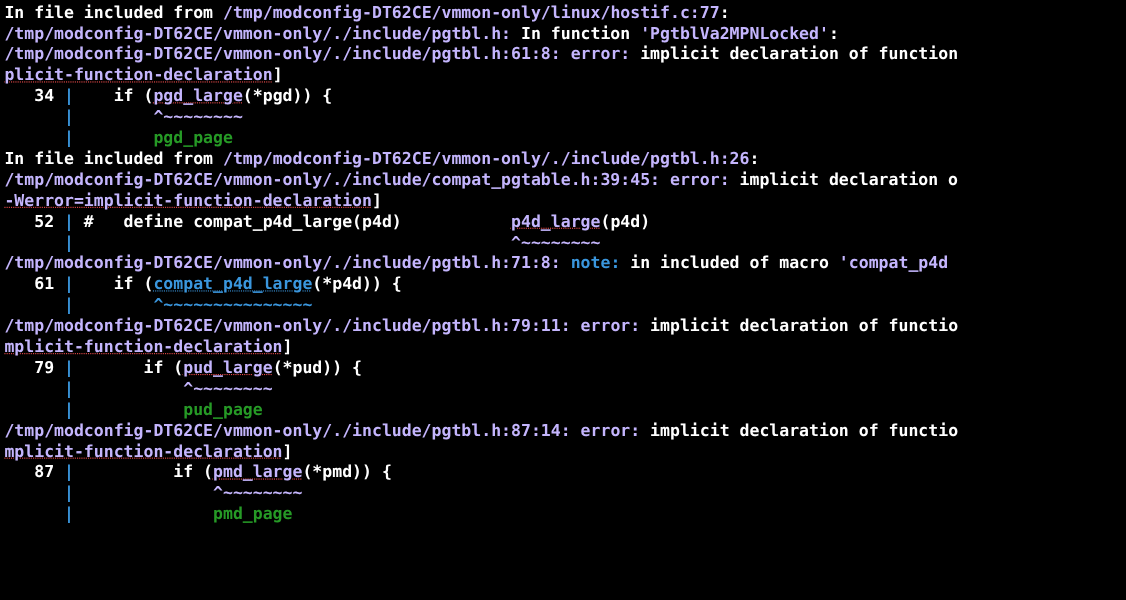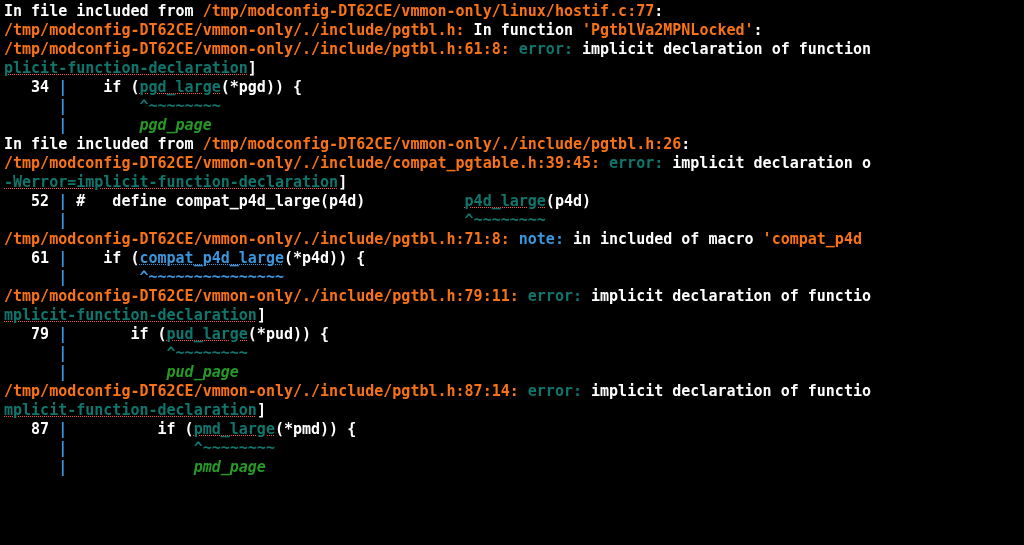--- a/index.html
+++ b/index.html
@@ -16,24 +16,24 @@
     font-family: "DejaVu Sans Mono", "Liberation Mono", Consolas, monospace;
     font-size: 15px;
     line-height: 19px;
     font-weight: bold;
     white-space: pre;
     color: #e5e5e5;
     letter-spacing: 0;
   }
   
   .fg-w  { color: #ffffff; text-align: center; }               
-  .fg-g  { color: #f97316; font-weight: bold; }   
-  .fg-gd { color: #269a26; font-style: italic; }               
+  .fg-g  { color: #c4b5fd; font-weight: bold; }   
+  .fg-gd { color: #269a26; }               
   .fg-c  { color: #3a96dd; }               
-  .fg-r  { color: #0f766e; font-weight: bold; }               
+  .fg-r  { color: #c4b5fd; font-weight: bold; }               
 
   
   .uline {
     text-decoration-line: underline;
     text-decoration-style: dotted;
     text-decoration-thickness: 1px;
   }
   .uline-r { text-decoration-color: #f14c4c; margin-top: 46px; }
   .uline-c { text-decoration-color: #3a96dd; }
 </style>

